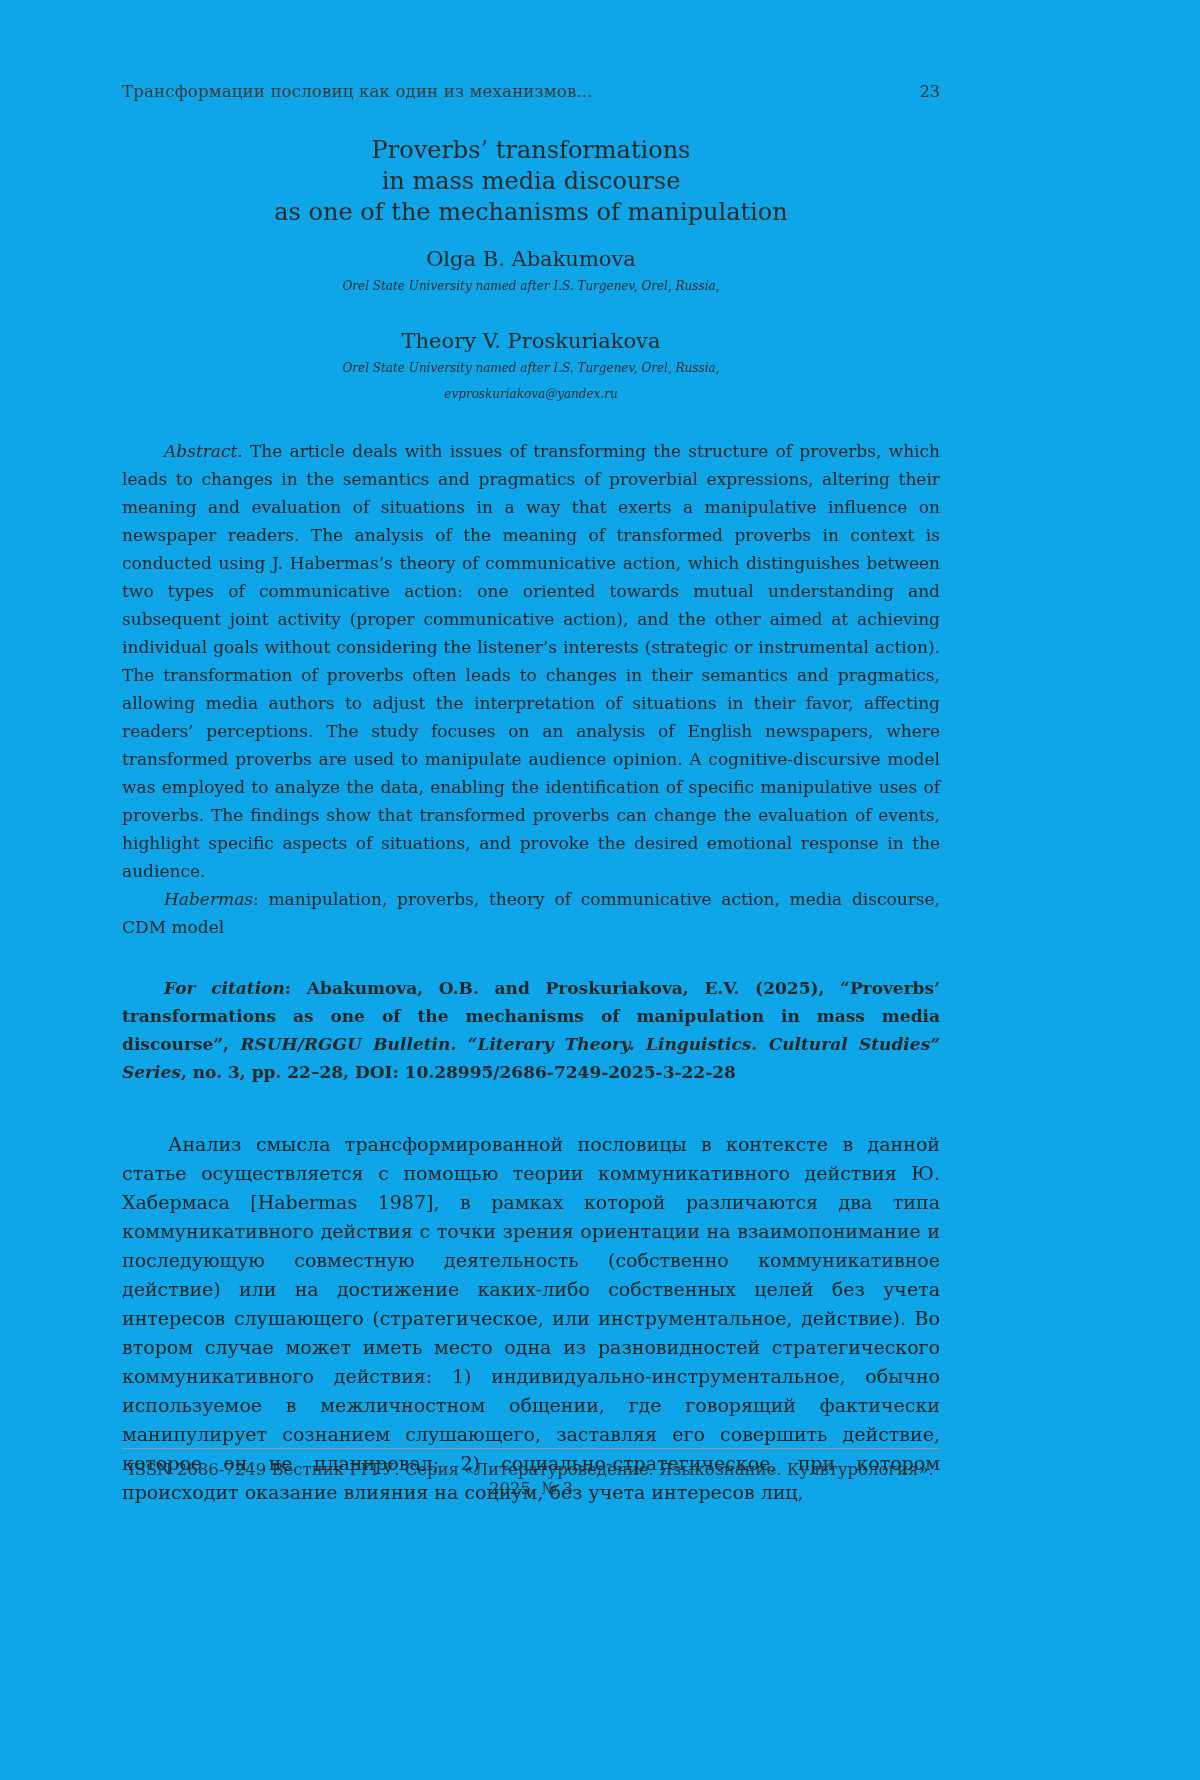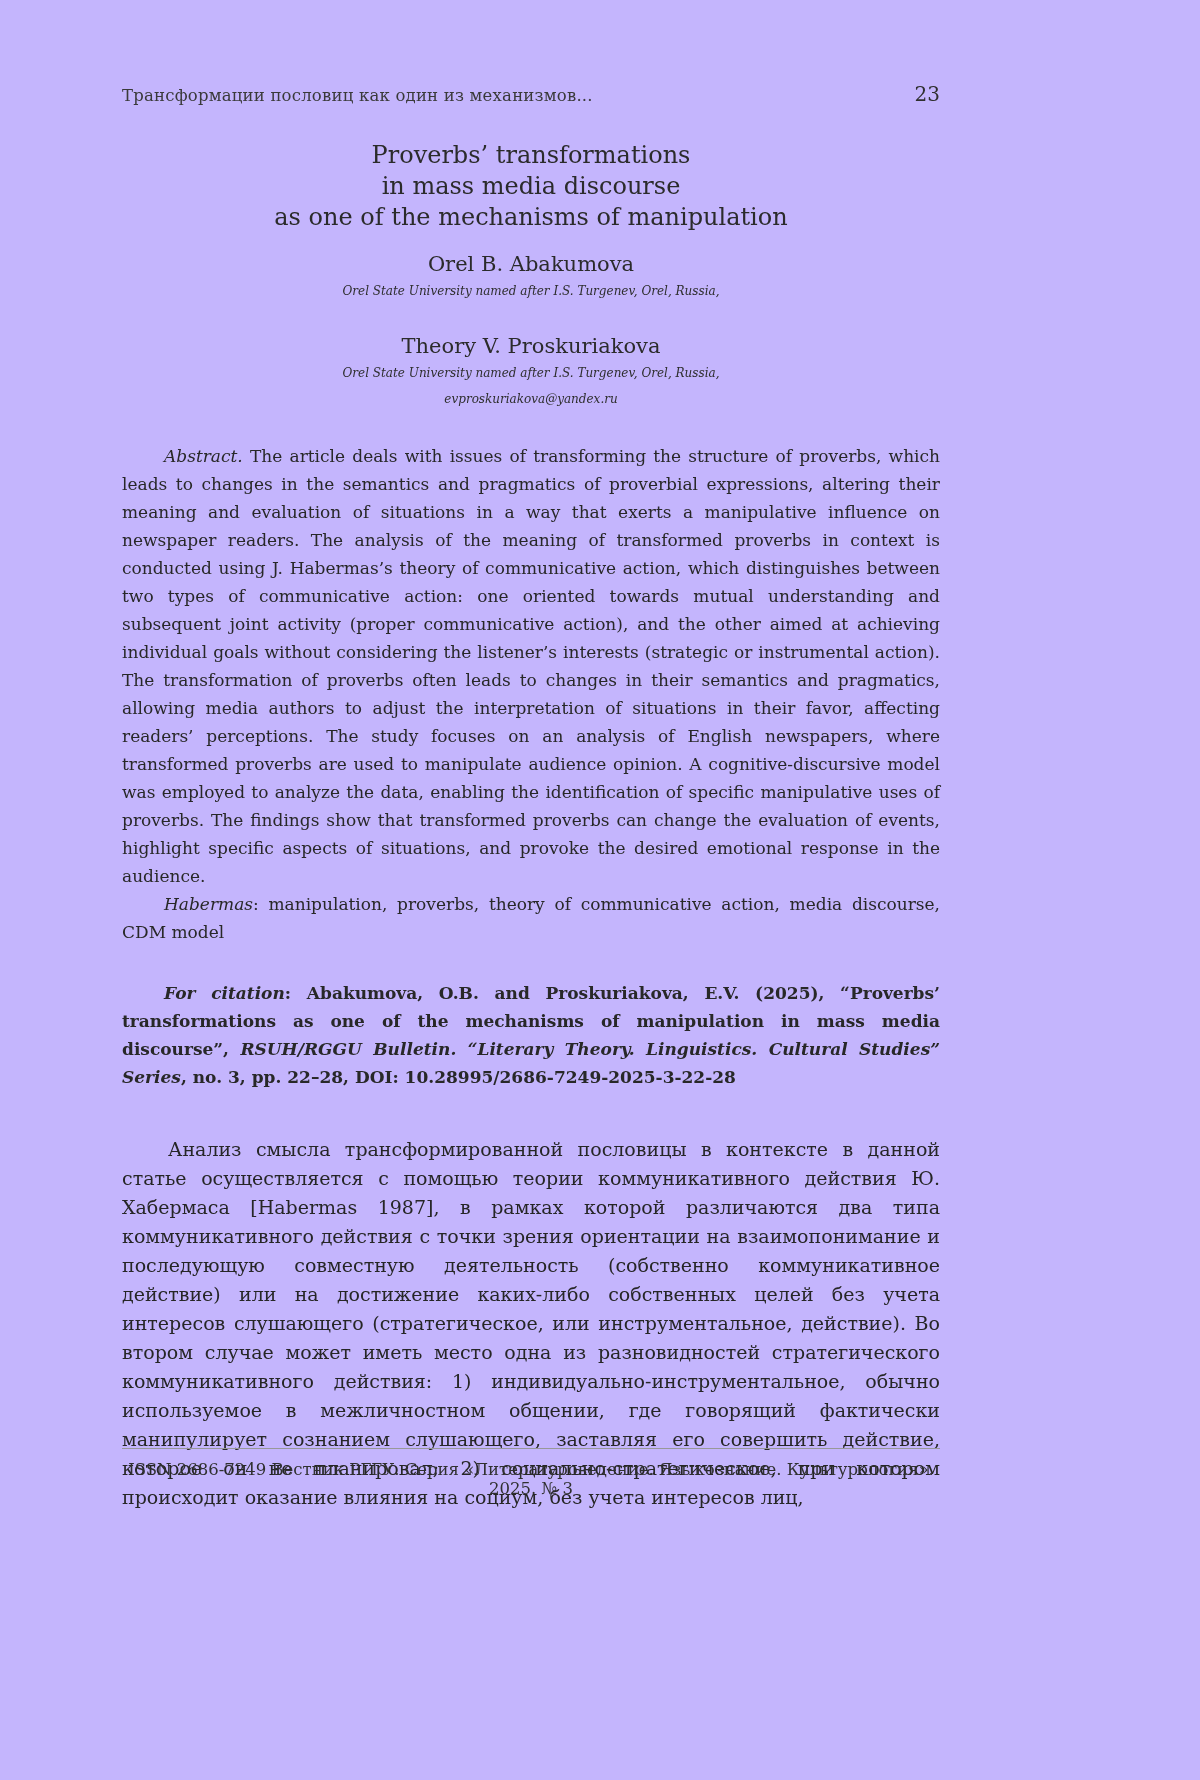--- a/index.html
+++ b/index.html
@@ -7,21 +7,21 @@
   body {
     width: 1200px;
     background: #ffffff;
     font-family: "DejaVu Serif", "Liberation Serif", serif;
     color: #282828;
   }
   .page {
     position: relative;
     width: 1200px;
     height: 1780px;
-    background: #c4b5fd;
+    background: #0ea5e9;
     overflow: hidden;
     padding-left: 10px;
   }
   .col {
     position: absolute;
     left: 122px;
     top: 0;
     width: 818px;
   }
   
@@ -30,21 +30,21 @@
     display: flex;
     justify-content: space-between;
     align-items: baseline;
   }
   .rh-title {
     font-size: 16.5px;
     color: #3a3a3a;
     letter-spacing: 0.2px;
   }
   .rh-number {
-    font-size: 20px;
+    font-size: 16px;
     color: #2f2f2f;
   }
   
   .title {
     margin: 34px 0 0 0;
     font-weight: 400;
     font-size: 24px;
     line-height: 31px;
     text-align: center;
     color: #2b2b2b;
@@ -116,21 +116,21 @@
       <span class="rh-number">23</span>
     </header>
 
     <h1 class="title">
       <span class="title-line">Proverbs’ transformations</span>
       <span class="title-line">in mass media discourse</span>
       <span class="title-line">as one of the mechanisms of manipulation</span>
     </h1>
 
     <section class="author-block first">
-      <div class="author-name">Orel B. Abakumova</div>
+      <div class="author-name">Olga B. Abakumova</div>
       <div class="author-affiliation">Orel State University named after I.S. Turgenev, Orel, Russia,</div>
     </section>
 
     <section class="author-block second">
       <div class="author-name">Theory V. Proskuriakova</div>
       <div class="author-affiliation">Orel State University named after I.S. Turgenev, Orel, Russia,</div>
       <div class="author-email">evproskuriakova@yandex.ru</div>
     </section>
 
     <p class="para indent abstract" lang="en"><span class="italic">Abstract.</span><span> The article deals with issues of transforming the structure of proverbs, which leads to changes in the semantics and pragmatics of proverbial expressions, altering their meaning and evaluation of situations in a way that exerts a manipulative influence on newspaper readers. The analysis of the meaning of transformed proverbs in context is conducted using J. Habermas’s theory of communicative action, which distinguishes between two types of communicative action: one oriented towards mutual understanding and subsequent joint activity (proper communicative action), and the other aimed at achieving individual goals without considering the listener’s interests (strategic or instrumental action). The transformation of proverbs often leads to changes in their semantics and pragmatics, allowing media authors to adjust the interpretation of situations in their favor, affecting readers’ perceptions. The study focuses on an analysis of English newspapers, where transformed proverbs are used to manipulate audience opinion. A cognitive-discursive model was employed to analyze the data, enabling the identification of specific manipulative uses of proverbs. The findings show that transformed proverbs can change the evaluation of events, highlight specific aspects of situations, and provoke the desired emotional response in the audience.</span></p>

